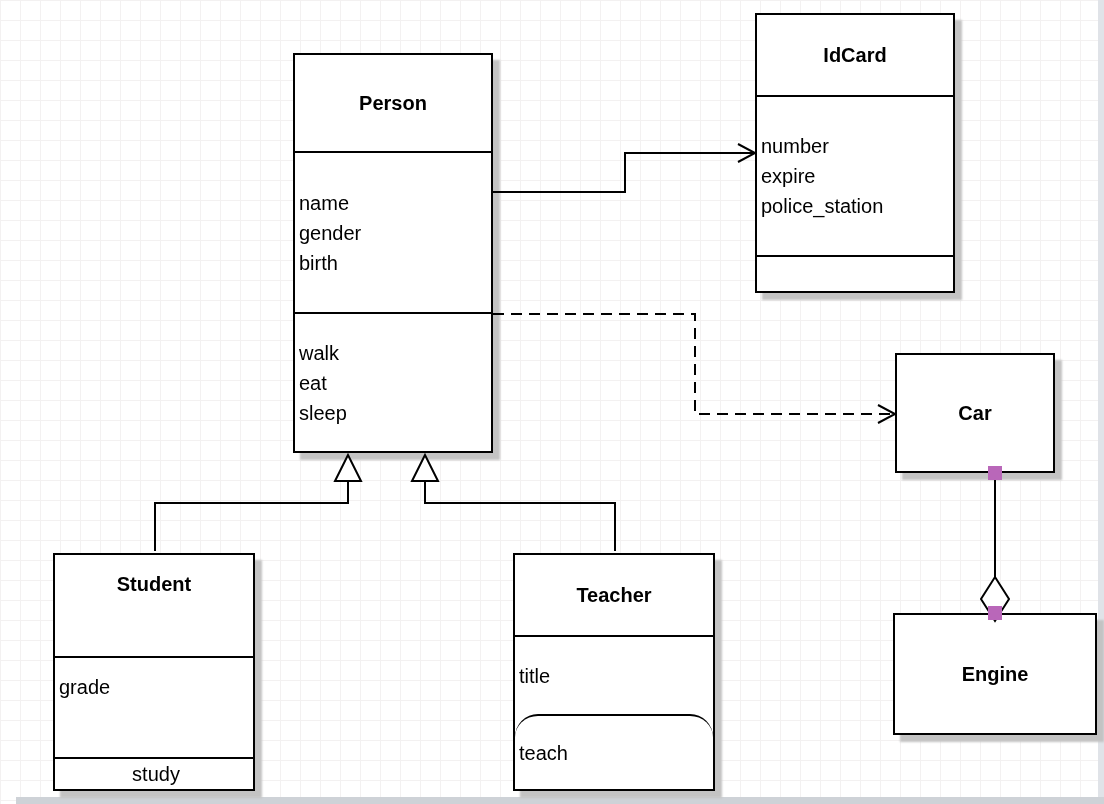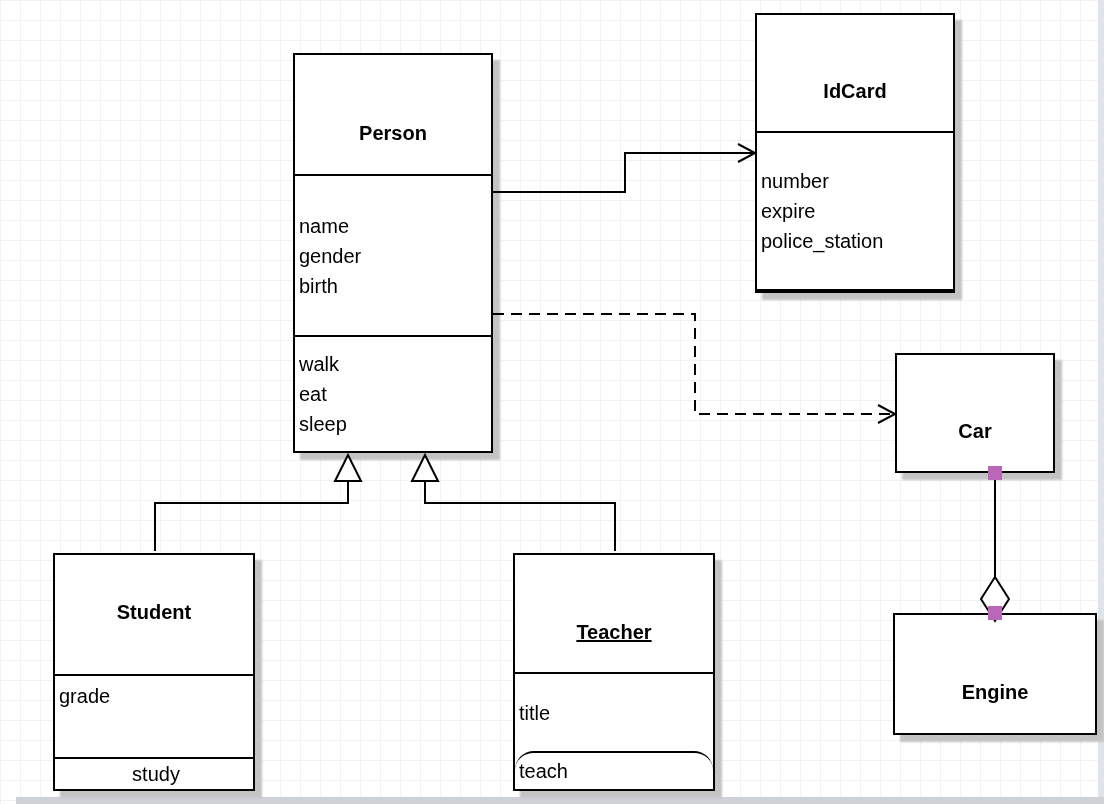--- a/index.html
+++ b/index.html
@@ -14,48 +14,48 @@
     color:#000;
   }
   .edge-strip-right{position:absolute;top:0;right:0;width:6px;height:804px;background:#e0e3e8;z-index:1;}
   .edge-strip-bottom{position:absolute;left:16px;bottom:0;width:1088px;height:7px;background:#ced2d7;z-index:1;}
 
   .uml-class{
     position:absolute;background:#fff;border:2px solid #000;box-sizing:border-box;
     box-shadow:7px 7px 2px #c3c3c3;display:flex;flex-direction:column;z-index:2;
   }
   .cmp{box-sizing:border-box;}
-  .cmp-title{display:flex;align-items:center;justify-content:center;font-weight:bold;font-size:20px;margin-top:37px;}
+  .cmp-title{display:flex;align-items:center;justify-content:center;font-weight:bold;font-size:20px;}
   .cmp-body{display:flex;flex-direction:column;justify-content:center;padding-left:4px;font-size:20px;}
   .cmp-body .line{line-height:30px;white-space:nowrap;}
   .cmp + .cmp{border-top:2px solid #000;}
 
   .pos-person {left:293px;top:53px;width:200px;height:400px;}
-  .pos-person .cmp-title{height:82px;}
+  .pos-person .cmp-title{height:96px;}
   .pos-person .cmp-attrs{height:161px;}
   .pos-person .cmp-methods{flex:1;}
 
   .pos-idcard {left:755px;top:13px;width:200px;height:280px;}
   .pos-idcard .cmp-title{height:80px;}
   .pos-idcard .cmp-attrs{height:160px;}
   .pos-idcard .cmp-methods{flex:1;}
 
   .pos-car    {left:895px;top:353px;width:160px;height:120px;}
   .pos-car    .cmp-title{flex:1;}
 
   .pos-engine {left:893px;top:613px;width:204px;height:122px;}
   .pos-engine .cmp-title{flex:1;}
 
   .pos-student{left:53px;top:553px;width:202px;height:238px;gap:42px;}
   .pos-student .cmp-title{height:80px;}
   .pos-student .cmp-attrs{height:79px;}
   .pos-student .cmp-methods{flex:1;text-align:center;}
 
   .pos-teacher{left:513px;top:553px;width:202px;height:238px;}
-  .pos-teacher .cmp-title{height:80px;text-decoration:underline;}
+  .pos-teacher .cmp-title{height:80px;}
   .pos-teacher .cmp-attrs{height:79px;}
   .pos-teacher .cmp-methods{flex:1;border-radius:23px;}
 
   svg.overlay{position:absolute;left:0;top:0;z-index:3;}
   .edge{fill:none;stroke:#000;stroke-width:2;}
   .edge.dashed{stroke-dasharray:11 7;}
   .hollow{fill:#ffffff;stroke:#000;stroke-width:2;}
 </style>
 </head>
 <body>

